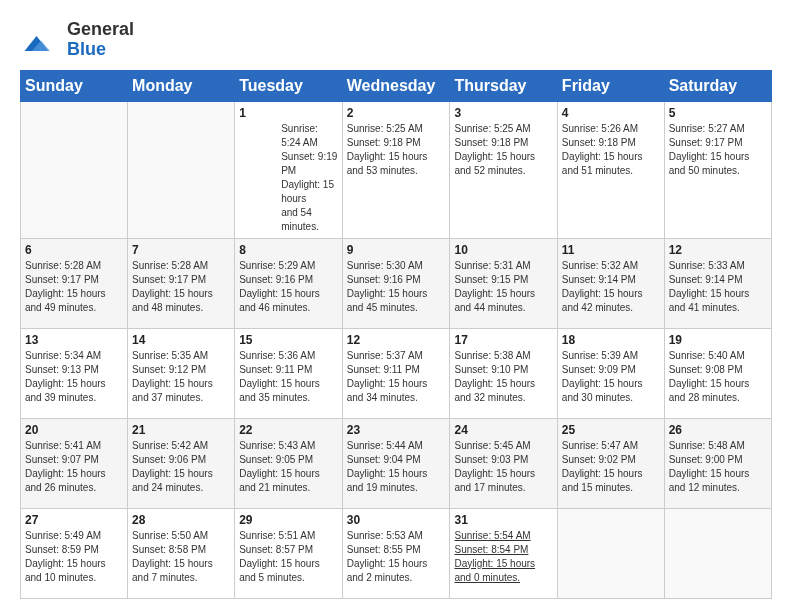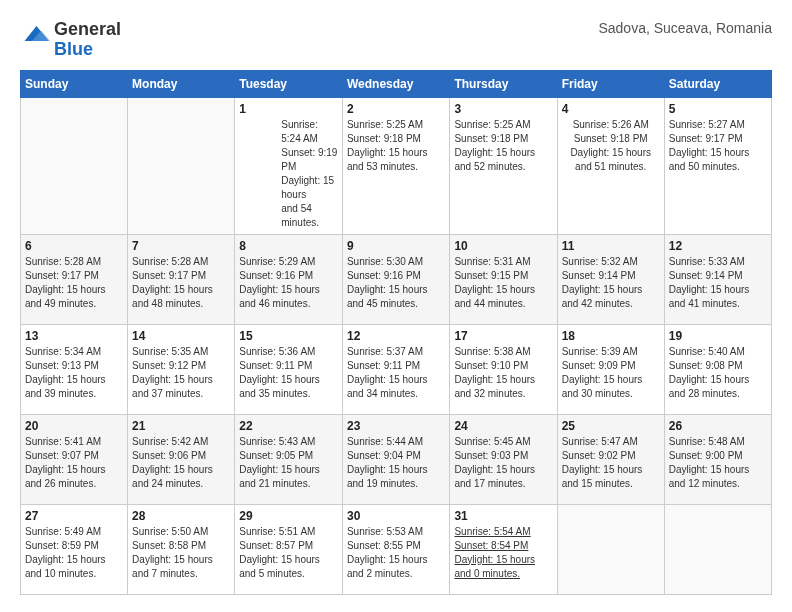--- a/index.html
+++ b/index.html
@@ -11,22 +11,22 @@
       padding: 20px;
     }
     .header {
       display: flex;
       justify-content: space-between;
       align-items: flex-start;
       margin-bottom: 10px;
     }
     .logo {
       display: flex;
-      align-items: flex-start;
-      gap: 4px;
+      align-items: flex-end;
+      gap: 17px;
     }
     .logo-text {
       font-size: 18px;
       font-weight: bold;
       color: #333;
       line-height: 1.1;
     }
     .logo-text .blue { color: #1a6bbf; }
     .logo-icon {
       width: 30px;
@@ -47,21 +47,21 @@
     .calendar {
       width: 100%;
       border-collapse: collapse;
       font-size: 11px;
     }
     .calendar th {
       background-color: #2a6bbf;
       color: #fff;
       padding: 6px 4px;
       text-align: left;
-      font-size: 12px;
+      font-size: 16px;
       font-weight: bold;
       border: 1px solid #2a6bbf;
     }
     .calendar td {
       border: 1px solid #ccc;
       vertical-align: top;
       padding: 4px;
       width: 108px;
       min-height: 80px;
       height: 90px;
@@ -97,21 +97,20 @@
     <svg class="logo-icon" viewBox="0 0 40 40">
       <polygon points="22,8 38,28 6,28" fill="#1a6bbf"></polygon>
       <polygon points="28,14 40,28 16,28" fill="#5599dd" opacity="0.7"></polygon>
     </svg>
     <div class="logo-text">
       <div>General</div>
       <div class="blue">Blue</div>
     </div>
   </div>
   <div class="title-block">
-    <div class="subtitle">Sadova, Suceava, Romania</div>
   </div>
 </div>
 
 <table class="calendar">
   <thead>
     <tr>
     <th>Sunday</th>
         <th>Monday</th>
         <th>Tuesday</th>
         <th>Wednesday</th>
@@ -140,21 +139,21 @@
         </td>
         <td>
           <span class="day-num">3</span>
           <div class="day-info" style="white-space: pre-line;">Sunrise: 5:25 AM
 Sunset: 9:18 PM
 Daylight: 15 hours
 and 52 minutes.</div>
         </td>
         <td>
           <span class="day-num">4</span>
-          <div class="day-info" style="white-space: pre-line; text-align: center;">Sunrise: 5:26 AM
+          <div class="day-info" style="white-space: pre-line;">Sunrise: 5:26 AM
 Sunset: 9:18 PM
 Daylight: 15 hours
 and 51 minutes.</div>
         </td>
         <td>
           <span class="day-num">5</span>
           <div class="day-info" style="white-space: pre-line;">Sunrise: 5:27 AM
 Sunset: 9:17 PM
 Daylight: 15 hours
 and 50 minutes.</div>

